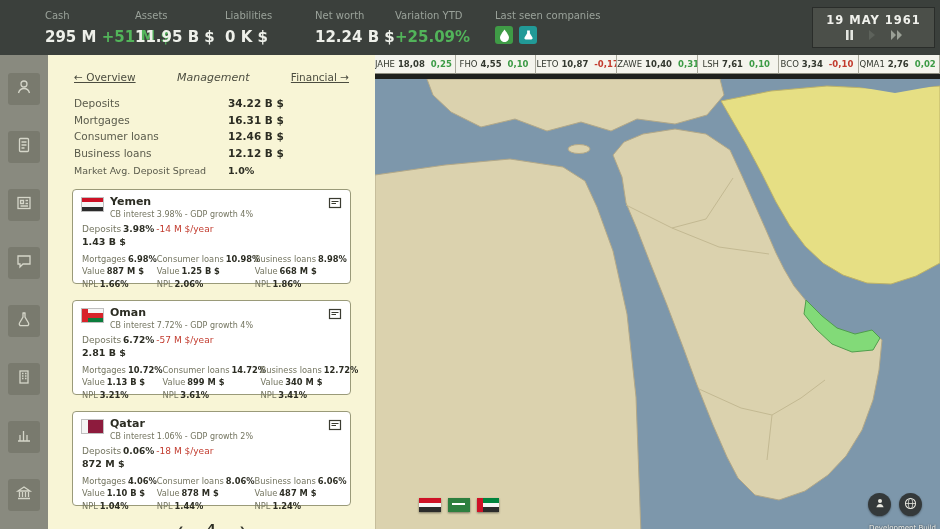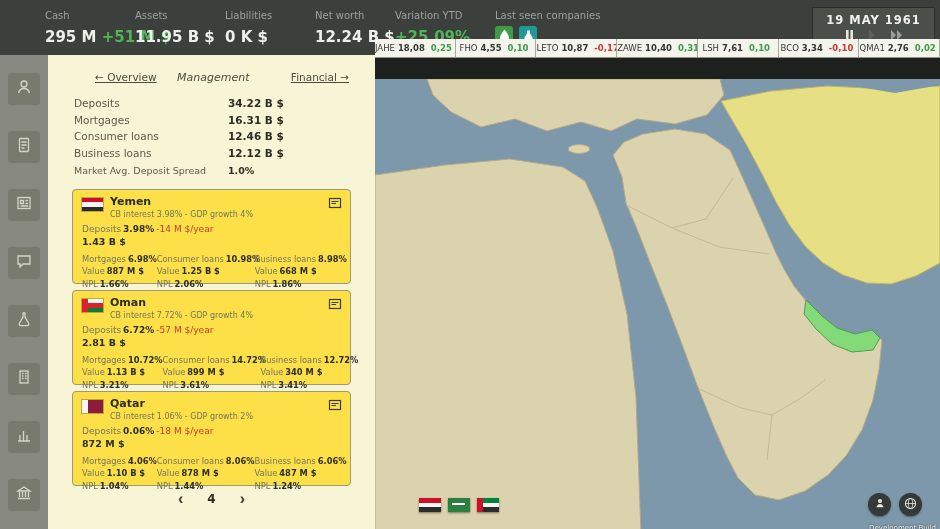--- a/index.html
+++ b/index.html
@@ -20,50 +20,50 @@
                   align-items:center; justify-content:center; cursor:pointer; }
   .company-a { background:#3f9b46; } .company-b { background:#219a97; }
 
   .datebox { position:absolute; top:7px; right:5px; width:123px; height:41px;
              background:#4b4f49; border:1px solid #2a2d2a; text-align:center; }
   .datebox .date { font-size:11.5px; font-weight:bold; color:#f0f1ec; letter-spacing:1px; margin-top:5px; }
   .controls { display:flex; justify-content:center; align-items:center; gap:14px; margin-top:3px; }
   .ctrl { background:none; border:none; padding:0; cursor:pointer; line-height:0; }
 
   
-  .tickerbar { position:absolute; left:375px; top:39px; width:565px; height:19px; display:flex;border-radius:9px; }
+  .tickerbar { position:absolute; left:375px; top:55px; width:565px; height:19px; display:flex;border-radius:9px; }
   .tick { flex:1; background:#f4f4ed; border-right:1px solid #a9a99c; border-bottom:1px solid #8f8f82;
           font-size:8.5px; line-height:18px; text-align:center; color:#33382f;
           white-space:nowrap; overflow:hidden; cursor:pointer; }
   .tick b { margin:0 3px 0 3px; }
   .up { color:#3c9b46; } .down { color:#c23b2e; } .neg { color:#c23b2e; font-weight:normal; }
 
   
   .sidebar { position:absolute; left:0; top:55px; width:48px; height:474px; background:#898a7f;
              display:flex; flex-direction:column; align-items:center; padding-top:18px; gap:26px; }
   .side-tile { width:32px; height:32px; background:#797a6e; border-radius:3px; flex:none;
                display:flex; align-items:center; justify-content:center; cursor:pointer; }
 
   
   .panel { position:absolute; left:48px; top:55px; width:327px; height:474px; background:#f8f5d6; }
   .panel-nav { display:flex; justify-content:space-between; align-items:baseline;
                padding:16px 26px 0; font-size:10.5px; color:#4c4d40; }
   .nav-link { text-decoration:underline; cursor:pointer; background:none; border:none;
-              font:inherit; color:#4c4d40; padding:0;margin-left:21px; }
+              font:inherit; color:#4c4d40; padding:0; }
   .nav-current { font-style:italic; font-size:11px; }
 
   .summary { padding:11px 26px 0; }
   .sum-row { display:flex; font-size:10.5px; line-height:16.5px; color:#5a5b4c; }
   .sum-row .lbl { width:154px; }
   .sum-row .val { font-weight:bold; color:#2c2d23; }
   .sum-row.small { font-size:9.5px; margin-top:2px; }
 
   .cards { padding:9px 24px 0; }
-  .card { position:relative; background:#fde047; border:1px solid #9a9a79; border-radius:4px;
-          padding:6px 9px 13px; margin-bottom:6px; height:95px; }
+  .card { position:relative; background:#ffffff; border:1px solid #9a9a79; border-radius:4px;
+          padding:6px 9px 13px; margin-bottom:16px; height:95px; }
   .card-head { display:flex; gap:7px; }
   .flag { width:21px; height:13px; margin-top:2px; flex:none; position:relative;
           box-shadow:0 0 0 1px rgba(0,0,0,.25); }
   .country-name { font-size:11px; font-weight:bold; color:#2c2d23; line-height:12px; }
   .country-meta { font-size:8px; color:#73745f; margin-top:2px; }
   .detail-btn { position:absolute; top:7px; right:8px; background:none; border:none; padding:0;
                 cursor:pointer; line-height:0; }
   .dep-line { margin-top:5px; font-size:9px; color:#73745f; white-space:nowrap; }
   .dep-line b { color:#2c2d23; margin:0 2px; }
   .dep-value { font-size:9.5px; font-weight:bold; color:#2c2d23; margin-top:2px; }

